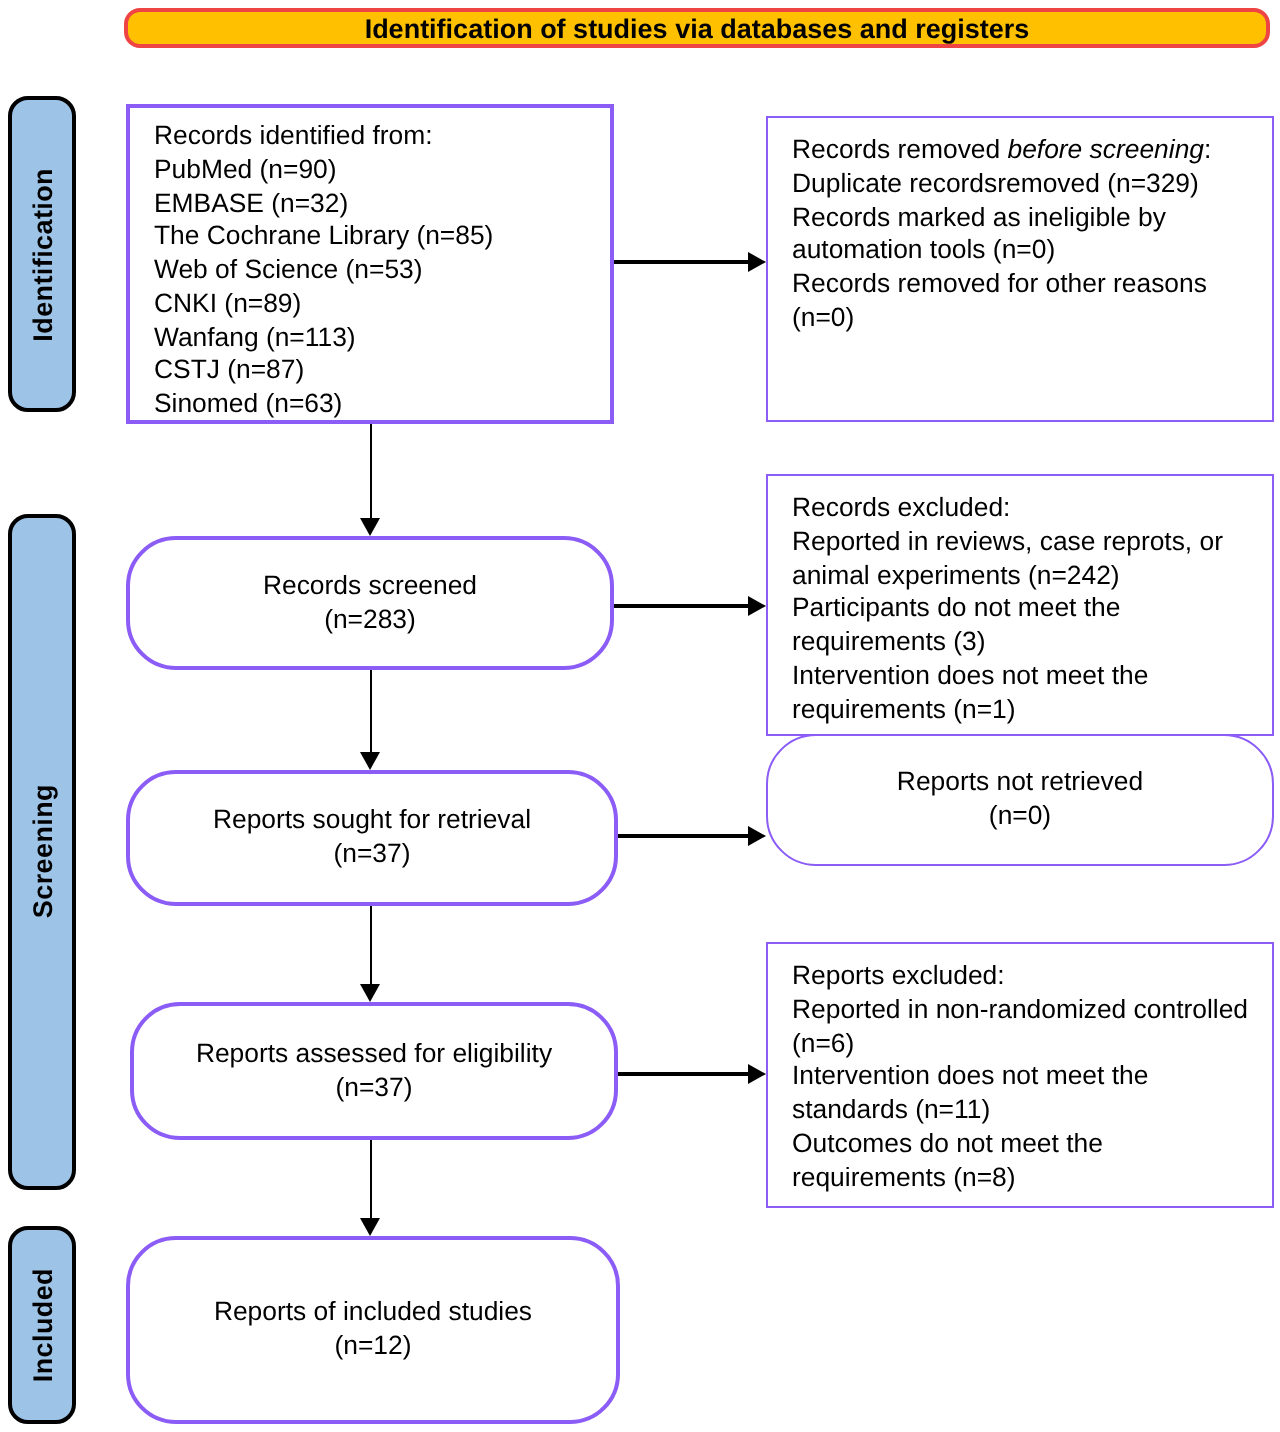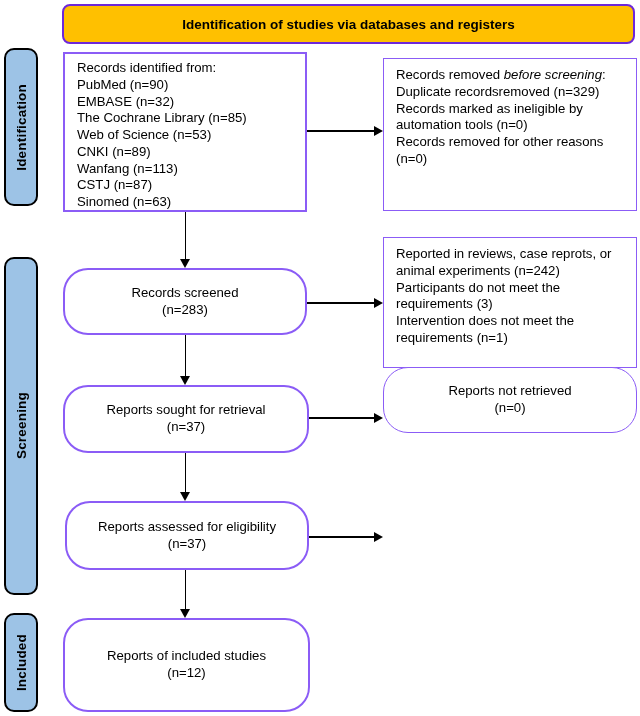--- a/index.html
+++ b/index.html
@@ -1,22 +1,22 @@
 <!DOCTYPE html>
 <html><head>
 <meta charset="utf-8">
 <style>
   html,body { margin:0; padding:0; background:#ffffff; }
   .canvas {
     position:relative; width:640px; height:716px; background:#ffffff;
     font-family:"Liberation Sans", sans-serif; color:#000;
   }
   .banner {
-    position:absolute; left:62px; top:4px; width:573px; height:40px;
-    background:#FFC000; border:2px solid #6d28d9; border-radius:8px;
+    position:absolute; left:62px; top:4px; width:573px; height:20px;
+    background:#FFC000; border:2px solid #ef4444; border-radius:8px;
     box-sizing:border-box; display:flex; align-items:center; justify-content:center;
     font-weight:bold; font-size:13.5px;
   }
   .stage {
     position:absolute; background:#9DC3E6; border:2px solid #000; border-radius:10px;
     box-sizing:border-box; display:flex; align-items:center; justify-content:center;
   }
   .stage span {
     writing-mode:vertical-rl; transform:rotate(180deg);
     font-weight:bold; font-size:13.5px; letter-spacing:0.2px; white-space:nowrap;
@@ -85,40 +85,47 @@
     <div class="sub">Records marked as ineligible by automation tools (n=0)</div>
     <div class="sub">Records removed for other reasons (n=0)</div>
   </div>
 
   <div class="box center" style="left:63px; top:268px; width:244px; height:67px;">
     <div>Records screened</div>
     <div>(n=283)</div>
   </div>
 
   <div class="box left pad8 thin" style="left:383px; top:237px; width:254px; height:131px;">
+    <div><span>Records excluded:</span></div>
     <div>Reported in reviews, case reprots, or animal experiments (n=242)</div>
     <div>Participants do not meet the requirements (3)</div>
     <div>Intervention does not meet the requirements (n=1)</div>
   </div>
 
   <div class="box center" style="left:63px; top:385px; width:246px; height:68px;">
     <div>Reports sought for retrieval</div>
     <div>(n=37)</div>
   </div>
 
   <div class="box center thin" style="left:383px; top:367px; width:254px; height:66px;">
     <div>Reports not retrieved</div>
     <div>(n=0)</div>
   </div>
 
   <div class="box center" style="left:65px; top:501px; width:244px; height:69px;">
     <div>Reports assessed for eligibility</div>
     <div>(n=37)</div>
   </div>
 
+  <div class="box left pad8 thin" style="left:383px; top:471px; width:254px; height:133px;">
+    <div><span>Reports excluded:</span></div>
+    <div>Reported in non-randomized controlled (n=6)</div>
+    <div>Intervention does not meet the standards (n=11)</div>
+    <div>Outcomes do not meet the requirements (n=8)</div>
+  </div>
 
   <div class="box center" style="left:63px; top:618px; width:247px; height:94px;">
     <div>Reports of included studies</div>
     <div>(n=12)</div>
   </div>
 
   <div class="arrow-v" style="left:184.5px; top:212px; height:47px;"></div>
   <div class="arrow-v" style="left:184.5px; top:335px; height:41px;"></div>
   <div class="arrow-v" style="left:184.5px; top:453px; height:39px;"></div>
   <div class="arrow-v" style="left:184.5px; top:570px; height:39px;"></div>

